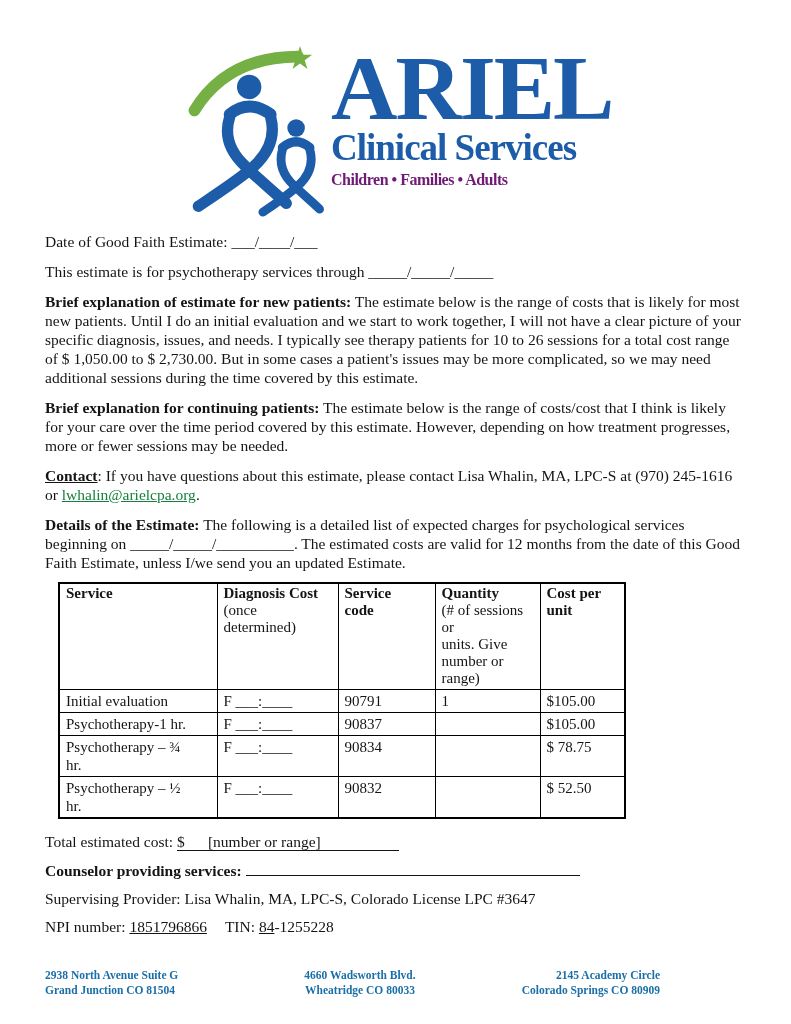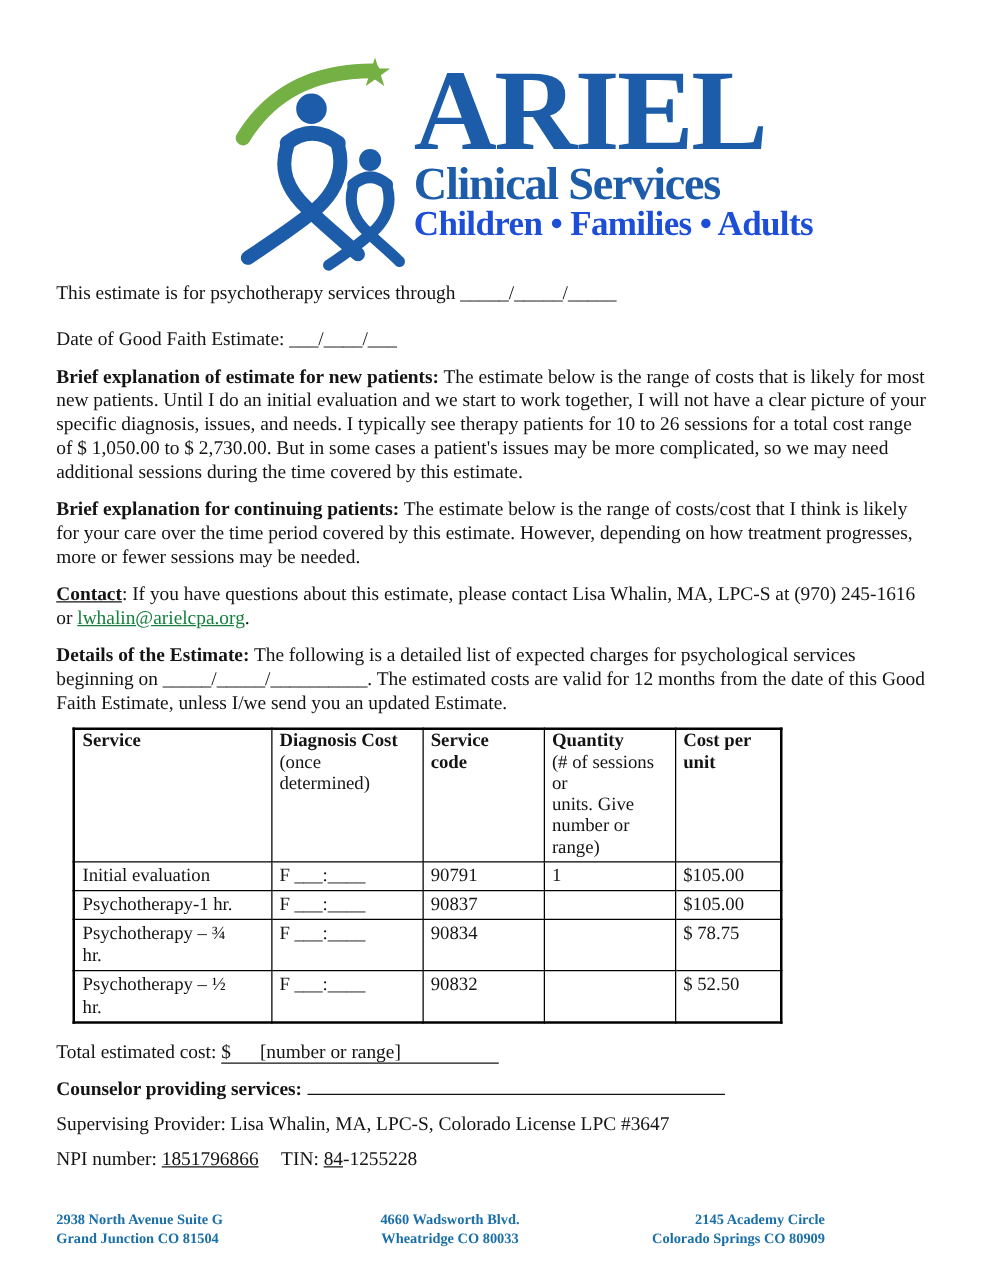--- a/index.html
+++ b/index.html
@@ -22,21 +22,21 @@
   .logo-text { margin-left: 4px; margin-top: 8px; }
   .brand {
     color: #1D5CA8; font-weight: bold; font-size: 92px; line-height: 76px;
     letter-spacing: -2px;
   }
   .brand-sub {
     color: #1D5CA8; font-weight: bold; font-size: 37px; line-height: 38px;
     letter-spacing: -1px; margin-top: 3px;
   }
   .tagline {
-    color: #1d4ed8; font-weight: bold; font-size: 28px; line-height: 26px;
+    color: #701a75; font-weight: bold; font-size: 16px; line-height: 26px;
     letter-spacing: -0.5px; margin-top: 0px;
   }
   
   .line, .para { margin-top: 11px; }
   .line-date { margin-top: 18px; }
   .bold { font-weight: bold; }
   .ul { text-decoration: underline; }
   .email { color: #15803d; text-decoration: underline; cursor: pointer; }
   .pre { white-space: pre-line; }
   
@@ -105,23 +105,23 @@
         <path d="M124 110 C128 124 124 136 112 147 C102 156 88 166 76 174" stroke-width="9"></path>
       </g>
     </svg>
     <div class="logo-text">
       <div class="brand">ARIEL</div>
       <div class="brand-sub">Clinical Services</div>
       <div class="tagline">Children • Families • Adults</div>
     </div>
   </div>
 
+  <p class="line line-date"><span>Date of Good Faith Estimate: </span><span>___/____/___</span></p>
+
   <p class="line"><span>This estimate is for psychotherapy services through </span><span>_____/_____/_____</span></p>
-
-  <p class="line line-date"><span>Date of Good Faith Estimate: </span><span>___/____/___</span></p>
 
   <p class="para"><span class="bold">Brief explanation of estimate for new patients:</span><span>  The estimate below is the range of costs that is likely for most new patients.  Until I do an initial evaluation and we start to work together, I will not have a clear picture of your specific diagnosis, issues, and needs. I typically see therapy patients for 10 to 26 sessions for a total cost range of $ 1,050.00 to $ 2,730.00.   But in some cases a patient's issues may be more complicated, so we may need additional sessions during the time covered by this estimate.</span></p>
 
   <p class="para"><span class="bold">Brief explanation for continuing patients:</span><span> The estimate below is the range of costs/cost that I think is likely for your care over the time period covered by this estimate.  However, depending on how treatment progresses, more or fewer sessions may be needed.</span></p>
 
   <p class="para"><span class="bold ul">Contact</span><span>: If you have questions about this estimate, please contact Lisa Whalin, MA, LPC-S at (970) 245-1616 or </span><a class="email">lwhalin@arielcpa.org</a><span>.</span></p>
 
   <p class="para"><span class="bold">Details of the Estimate:</span><span>  The following is a detailed list of expected charges for psychological services beginning on </span><span>_____/_____/__________</span><span>.   The estimated costs are valid for 12 months from the date of this Good Faith Estimate, unless I/we send you an updated Estimate.</span></p>
 
   <table class="estimate">

